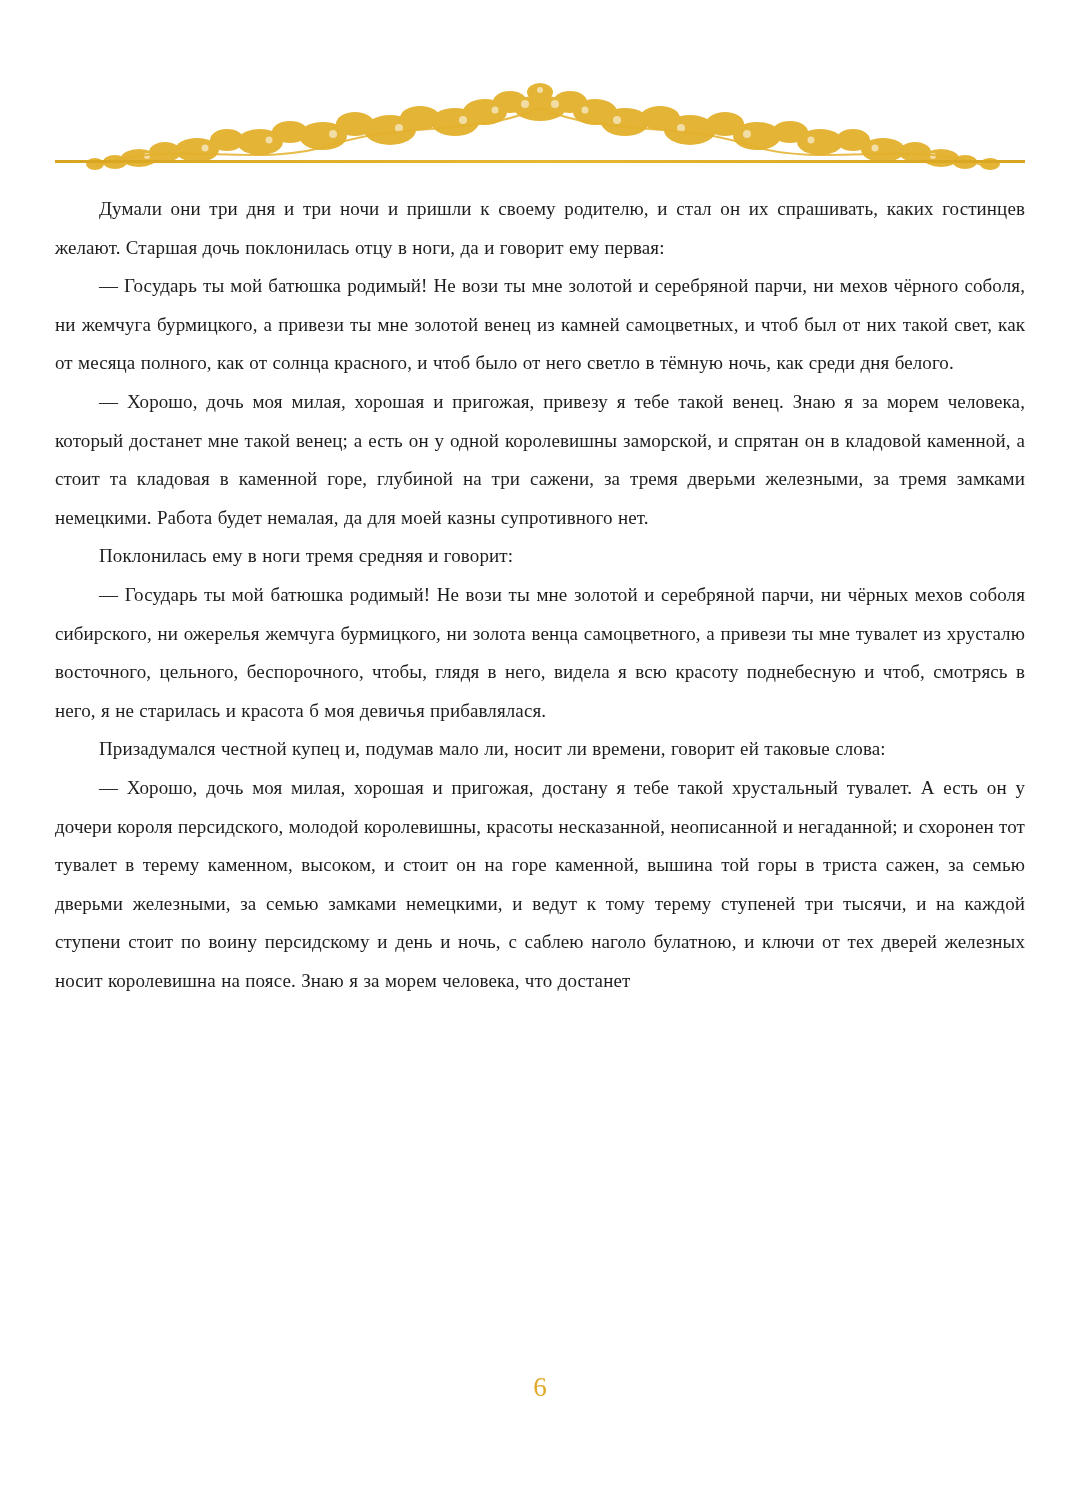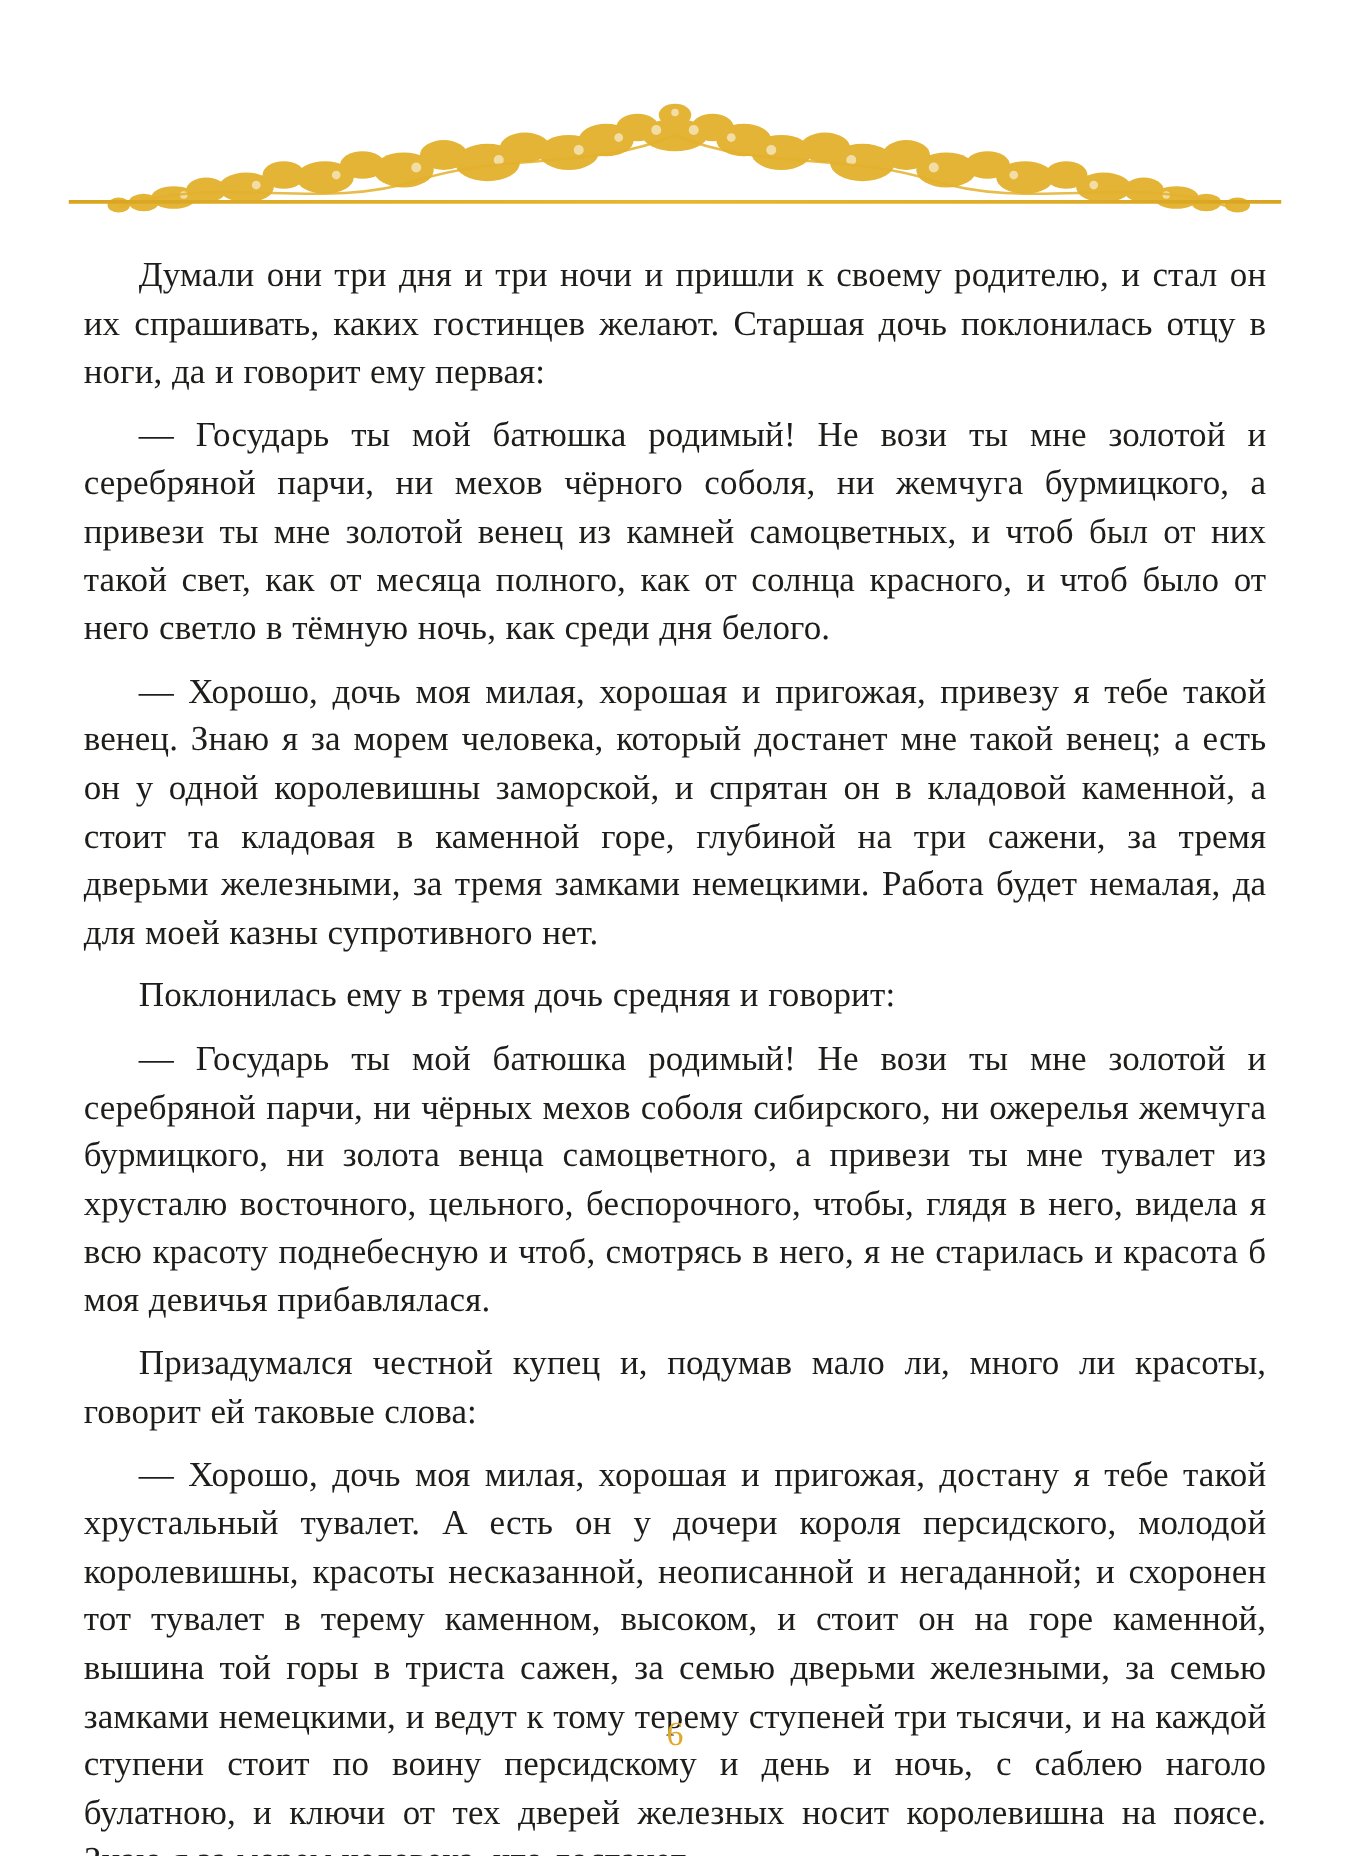--- a/index.html
+++ b/index.html
@@ -43,22 +43,22 @@
   }
 
   
   .content {
     position: absolute;
     left: 55px;
     top: 190px;
     width: 970px;
   }
   p.para {
-    margin: 12px;
-    font-size: 28px;
+    margin: 0;
+    font-size: 19px;
     line-height: 38.6px;
     text-align: justify;
     text-indent: 44px;
     color: #1d1d1b;
     letter-spacing: 0.1px;
     word-spacing: 0.5px;
     hyphens: manual;
   }
   p.para.dialog {
     text-indent: 44px;
@@ -141,21 +141,21 @@
         <path d="M40 88 C 120 60, 200 92, 280 66 C 350 44, 420 58, 485 30 C 550 58, 620 44, 690 66 C 770 92, 850 60, 930 88"></path>
       </g>
     </svg>
   </div>
   <div class="ornament-rule"></div>
 
   <div class="content">
     <p class="para">Думали они три дня и три ночи и пришли к своему родителю, и стал он их спрашивать, каких гостинцев желают. Старшая дочь поклонилась отцу в ноги, да и говорит ему первая:</p>
     <p class="para dialog">— Государь ты мой батюшка родимый! Не вози ты мне золотой и серебряной парчи, ни мехов чёрного соболя, ни жемчуга бурмицкого, а привези ты мне золотой венец из камней самоцветных, и чтоб был от них такой свет, как от месяца полного, как от солнца красного, и чтоб было от него светло в тёмную ночь, как среди дня белого.</p>
     <p class="para dialog">— Хорошо, дочь моя милая, хорошая и пригожая, привезу я тебе такой венец. Знаю я за морем человека, который достанет мне такой венец; а есть он у одной королевишны заморской, и спрятан он в кладовой каменной, а стоит та кладовая в каменной горе, глубиной на три сажени, за тремя дверьми железными, за тремя замками немецкими. Работа будет немалая, да для моей казны супротивного нет.</p>
-    <p class="para">Поклонилась ему в тремя дочь средняя и говорит:</p>
+    <p class="para">Поклонилась ему в ноги тремя средняя и говорит:</p>
     <p class="para dialog">— Государь ты мой батюшка родимый! Не вози ты мне золотой и серебряной парчи, ни чёрных мехов соболя сибирского, ни ожерелья жемчуга бурмицкого, ни золота венца самоцветного, а привези ты мне тувалет из хрусталю восточного, цельного, беспорочного, чтобы, глядя в него, видела я всю красоту поднебесную и чтоб, смотрясь в него, я не старилась и красота б моя девичья прибавлялася.</p>
-    <p class="para">Призадумался честной купец и, подумав мало ли, много ли красоты, говорит ей таковые слова:</p>
+    <p class="para">Призадумался честной купец и, подумав мало ли, носит ли времени, говорит ей таковые слова:</p>
     <p class="para dialog">— Хорошо, дочь моя милая, хорошая и пригожая, достану я тебе такой хрустальный тувалет. А есть он у дочери короля персидского, молодой королевишны, красоты несказанной, неописанной и негаданной; и схоронен тот тувалет в терему каменном, высоком, и стоит он на горе каменной, вышина той горы в триста сажен, за семью дверьми железными, за семью замками немецкими, и ведут к тому терему ступеней три тысячи, и на каждой ступени стоит по воину персидскому и день и ночь, с саблею наголо булатною, и ключи от тех дверей железных носит королевишна на поясе. Знаю я за морем человека, что достанет</p>
   </div>
 
   <div class="folio">6</div>
 
 </div>
 
 </body></html>

